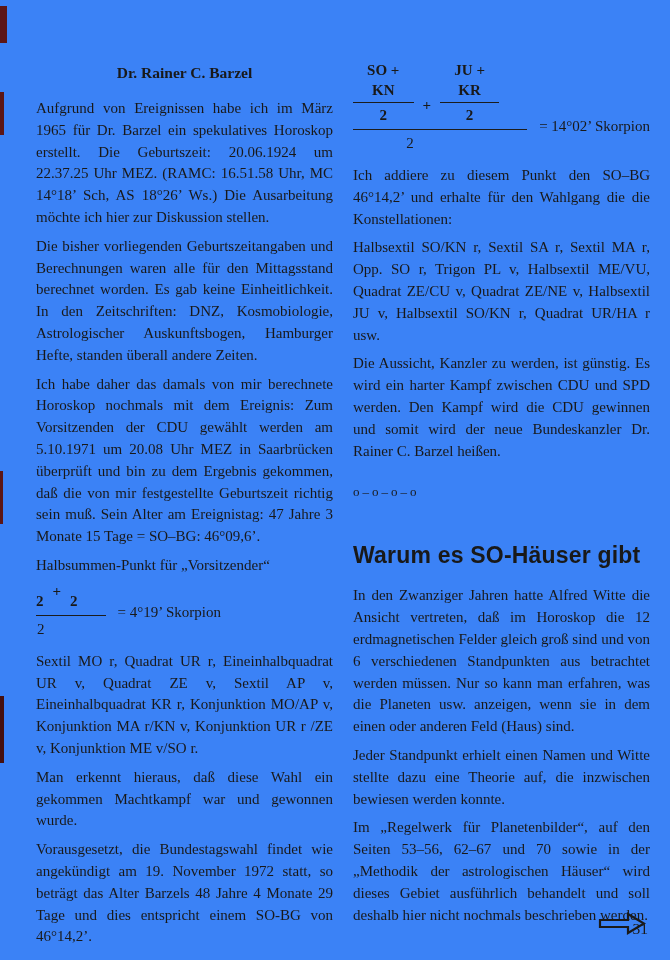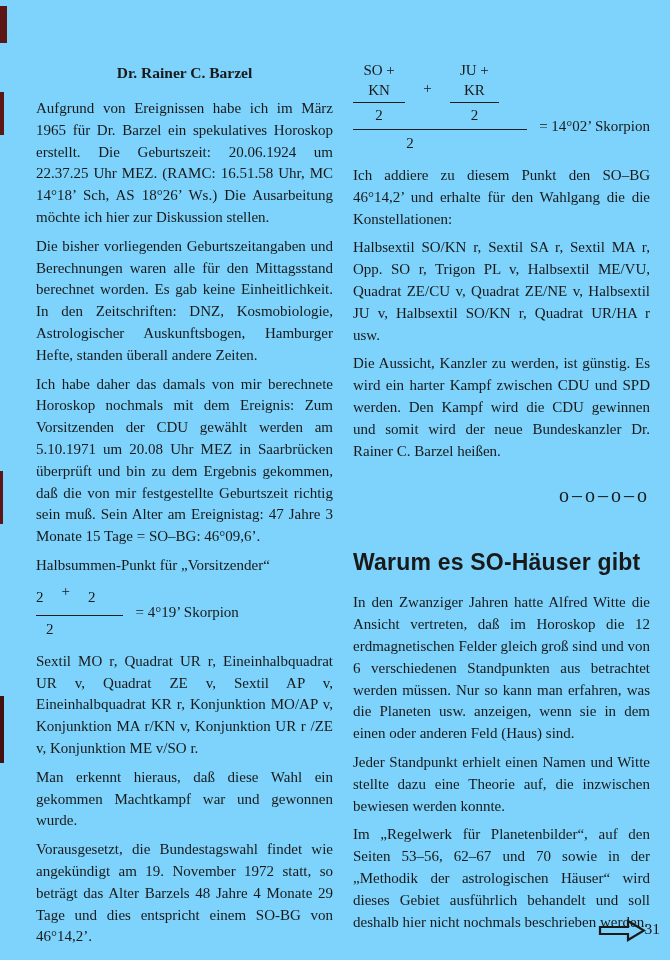--- a/index.html
+++ b/index.html
@@ -1,19 +1,19 @@
 <!DOCTYPE html>
 <html lang="de"><head>
 <meta charset="utf-8">
 <style>
   html,body{margin:0;padding:0;background:#e8e8e8;}
   .page{
     position:relative;
     width:670px;height:960px;
-    background:#7dd3fc;
+    background:#3b82f6;
     font-family:"Liberation Serif", serif;
     color:#191919;
     overflow:hidden;
     margin:0 auto;
   }
   .cols{
     position:absolute;left:36px;top:56px;
     display:flex;gap:20px;
   }
   .col{width:297px;}
@@ -28,37 +28,38 @@
     font-size:15.5px;font-weight:bold;text-align:center;
     margin:8px 0 16px 0;
   }
   .section-heading{
     font-family:"Liberation Sans", sans-serif;
     font-size:23px;font-weight:bold;text-align:left;
     margin:42px 0 16px 0;
     letter-spacing:.2px;
   }
   .separator{
-    text-align:right;
-    font-size:20px;
+    text-align:left;
+    font-size:13px;
     letter-spacing:3px;
     margin:22px 0 0 0;
   }
   .halbsum-line{margin-bottom:2px !important;}
   
   .formula{
     display:flex;
     margin:4px 0 12px 0;
     font-size:15px;
     line-height:20px;
   }
   .f-stack{display:inline-block;}
   .f-top{
-    display:flex;align-items:center;gap:18px;
+    display:flex;align-items:flex-end;gap:9px;
     padding:0 28px 4px 0;
+    font-weight:bold;
   }
   .mini-frac{display:inline-flex;flex-direction:column;text-align:center;}
   .mf-num{border-bottom:1.5px solid #1c1c1c;padding:0 5px 2px 5px;}
   .mf-den{padding-top:2px;}
   .f-plus{padding-bottom:10px;}
   .f-outer{
     border-top:1.5px solid #1c1c1c;
     text-align:center;
     padding:3px 60px 0 0;
   }
@@ -70,21 +71,21 @@
   }
   
   .arrow-row{
     text-align:right;
     margin-top:-21px;
     padding-right:4px;
   }
   .arrow-row svg{display:inline-block;vertical-align:middle;}
   .page-number{
     position:absolute;
-    right:10px;bottom:22px;
+    right:22px;bottom:22px;
     font-size:15.5px;
   }
   
   .scan-mark{position:absolute;left:0;}
 </style>
 </head>
 <body>
 
 <div class="page">
 

